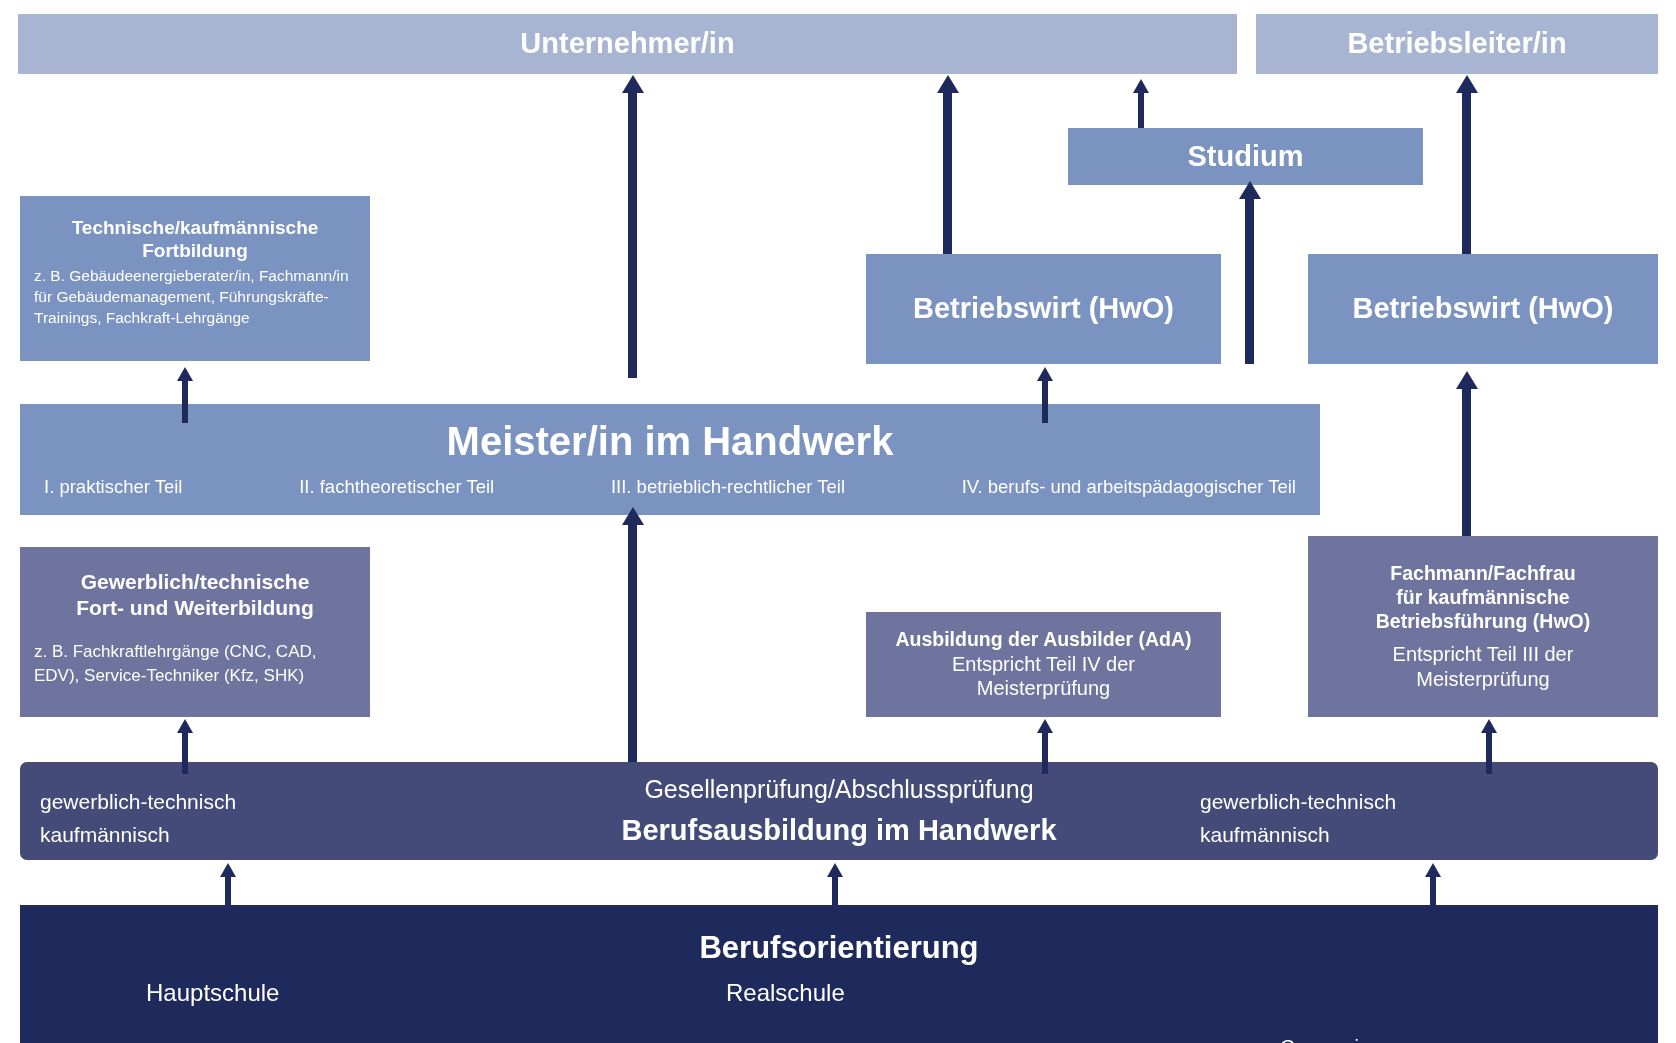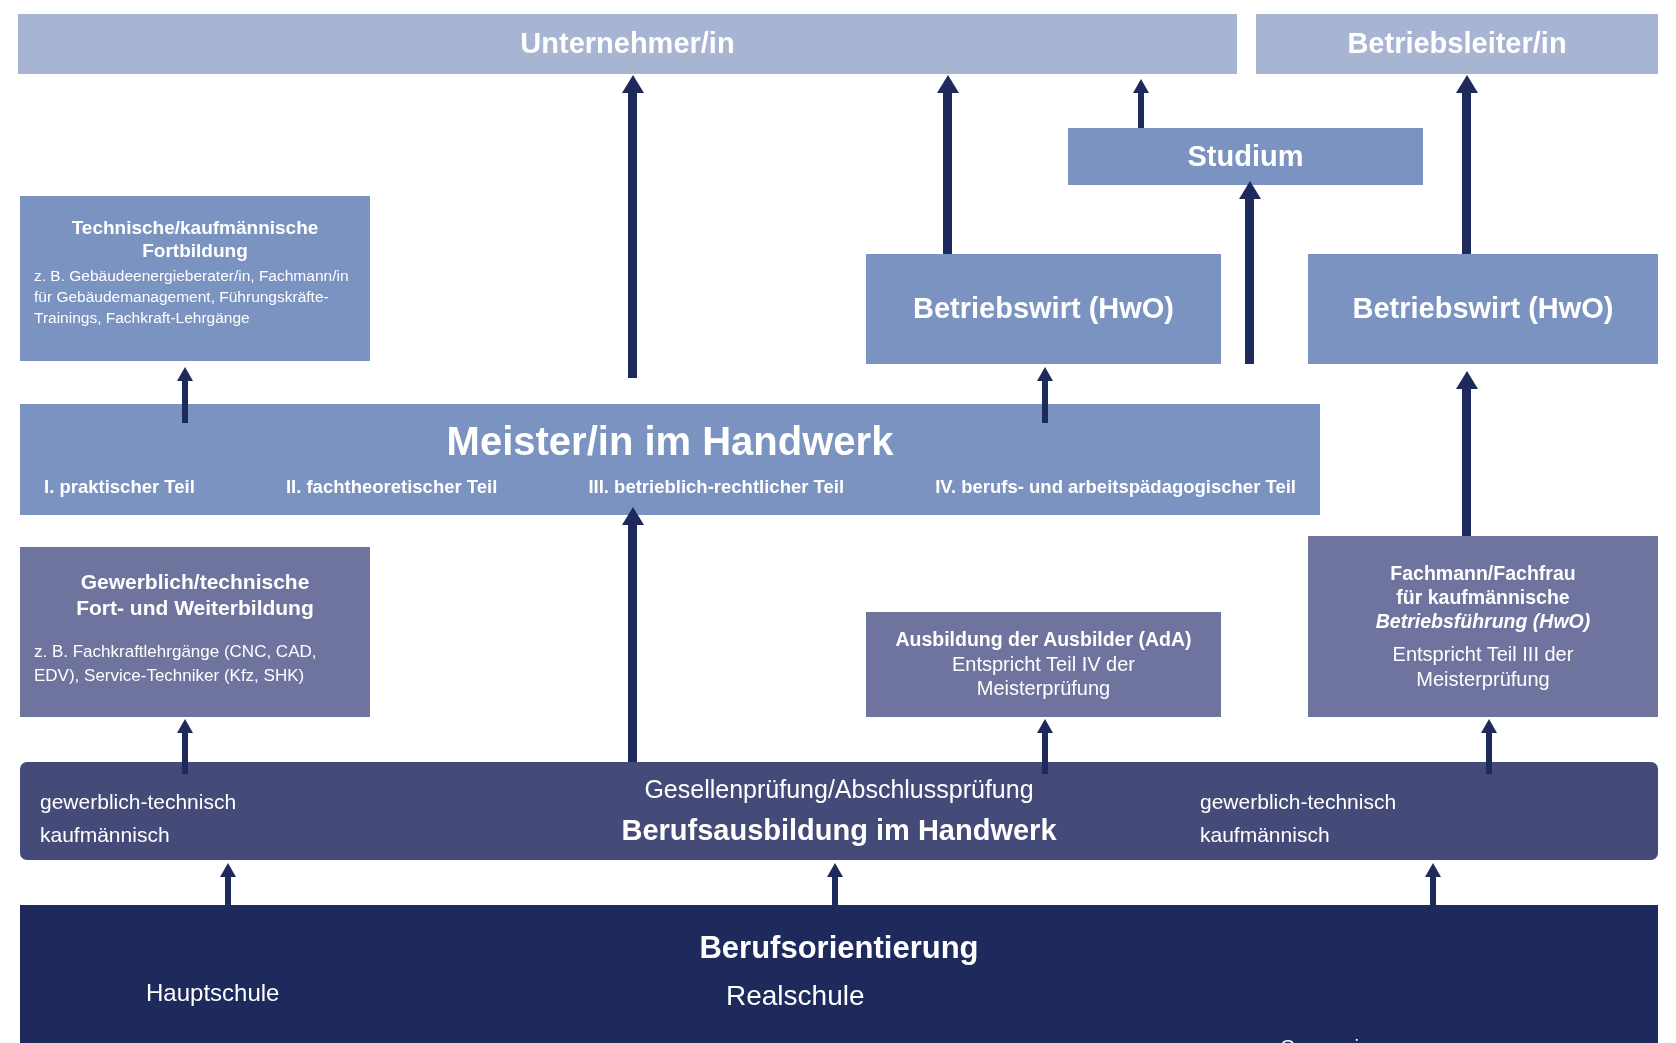--- a/index.html
+++ b/index.html
@@ -103,21 +103,21 @@
   </div>
 
   <div class="box tier-mid" style="left:20px; top:196px; width:350px; height:165px; justify-content:flex-start; padding-top:20px;">
     <span class="ttl" style="font-size:19px;">Technische/kaufmännische</span>
     <span class="ttl" style="font-size:19px;">Fortbildung</span>
     <span class="sub" style="font-size:15.5px; text-align:left; align-self:stretch; padding:4px 14px 0 14px; line-height:1.34;">z. B. Gebäudeenergieberater/in, Fachmann/in für Gebäudemanagement, Führungskräfte-Trainings, Fachkraft-Lehrgänge</span>
   </div>
 
   <div class="box tier-mid" style="left:20px; top:404px; width:1300px; height:111px; justify-content:center;">
     <span class="ttl" style="font-size:40px; margin-top:-4px;">Meister/in im Handwerk</span>
-    <div style="display:flex; width:100%; justify-content:space-between; padding:10px 24px 0 24px; box-sizing:border-box; font-size:18.5px;font-weight:bold;">
+    <div style="display:flex; width:100%; justify-content:space-between; padding:10px 24px 0 24px; box-sizing:border-box; font-size:18.5px;">
       <span>I. praktischer Teil</span>
       <span>II. fachtheoretischer Teil</span>
       <span>III. betrieblich-rechtlicher Teil</span>
       <span>IV. berufs- und arbeitspädagogischer Teil</span>
     </div>
   </div>
 
   <div class="box tier-purple" style="left:20px; top:547px; width:350px; height:170px; justify-content:flex-start; padding-top:22px;">
     <span class="ttl" style="font-size:21px;">Gewerblich/technische</span>
     <span class="ttl" style="font-size:21px;">Fort- und Weiterbildung</span>
@@ -126,39 +126,39 @@
 
   <div class="box tier-purple" style="left:866px; top:612px; width:355px; height:105px; justify-content:center;">
     <span class="ttl" style="font-size:19.5px;">Ausbildung der Ausbilder (AdA)</span>
     <span class="sub" style="font-size:20px;">Entspricht Teil IV der</span>
     <span class="sub" style="font-size:20px;">Meisterprüfung</span>
   </div>
 
   <div class="box tier-purple" style="left:1308px; top:536px; width:350px; height:181px; justify-content:center;">
     <span class="ttl" style="font-size:19.5px;">Fachmann/Fachfrau</span>
     <span class="ttl" style="font-size:19.5px;">für kaufmännische</span>
-    <span class="ttl" style="font-size:19.5px;font-style:italic;">Betriebsführung (HwO)</span>
+    <span class="ttl" style="font-size:19.5px;">Betriebsführung (HwO)</span>
     <span class="sub" style="font-size:20px; margin-top:9px;">Entspricht Teil III der</span>
     <span class="sub" style="font-size:20px;">Meisterprüfung</span>
   </div>
 
   <div class="box tier-navy" style="left:20px; top:762px; width:1638px; height:98px; justify-content:center;">
     <span class="ttl" style="font-weight:normal; font-size:25px;">Gesellenprüfung/Abschlussprüfung</span>
     <span class="ttl" style="font-size:29px; margin-top:8px;">Berufsausbildung im Handwerk</span>
   </div>
   <div class="freelabel" style="left:40px; top:786px; font-size:21px;">gewerblich-technisch
 kaufmännisch</div>
   <div class="freelabel" style="left:1200px; top:786px; font-size:21px;">gewerblich-technisch
 kaufmännisch</div>
 
   <div class="box tier-dark" style="left:20px; top:905px; width:1638px; height:138px; justify-content:flex-start; padding-top:24px;">
     <span class="ttl" style="font-size:31px;">Berufsorientierung</span>
   </div>
   <div class="freelabel" style="left:146px; top:974px; font-size:24px;">Hauptschule</div>
-  <div class="freelabel" style="left:726px; top:974px; font-size:28px;">Realschule</div>
+  <div class="freelabel" style="left:726px; top:974px; font-size:24px;">Realschule</div>
   <div class="freelabel" style="left:1280px; top:1032px; font-size:20px;">Gymnasium</div>
 
   <div class="arrow" style="left:628px; top:92px; height:286px;"></div>
 
   <div class="arrow" style="left:628px; top:524px; height:238px;"></div>
 
   <div class="arrow" style="left:943px; top:92px; height:162px;"></div>
 
   <div class="arrow thin" style="left:1138px; top:92px; height:36px;"></div>
 

